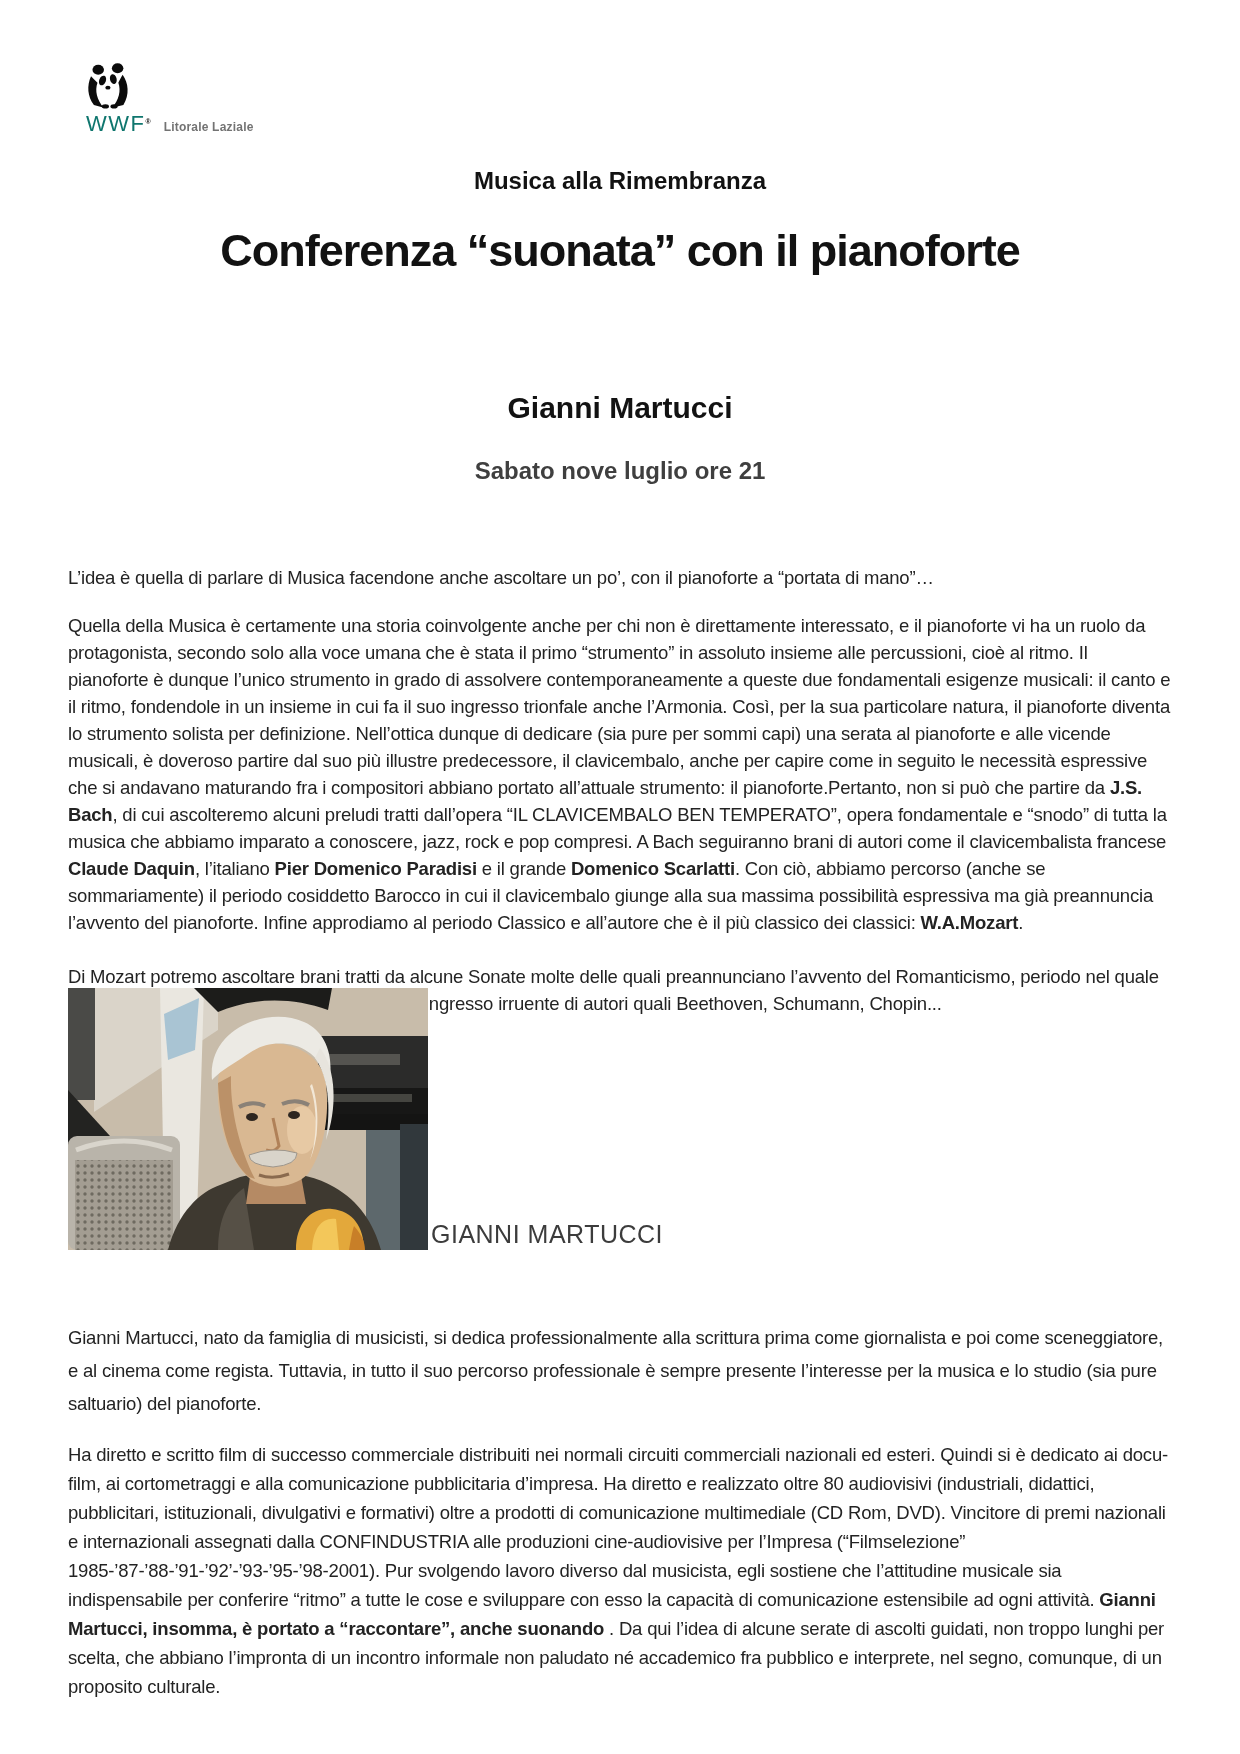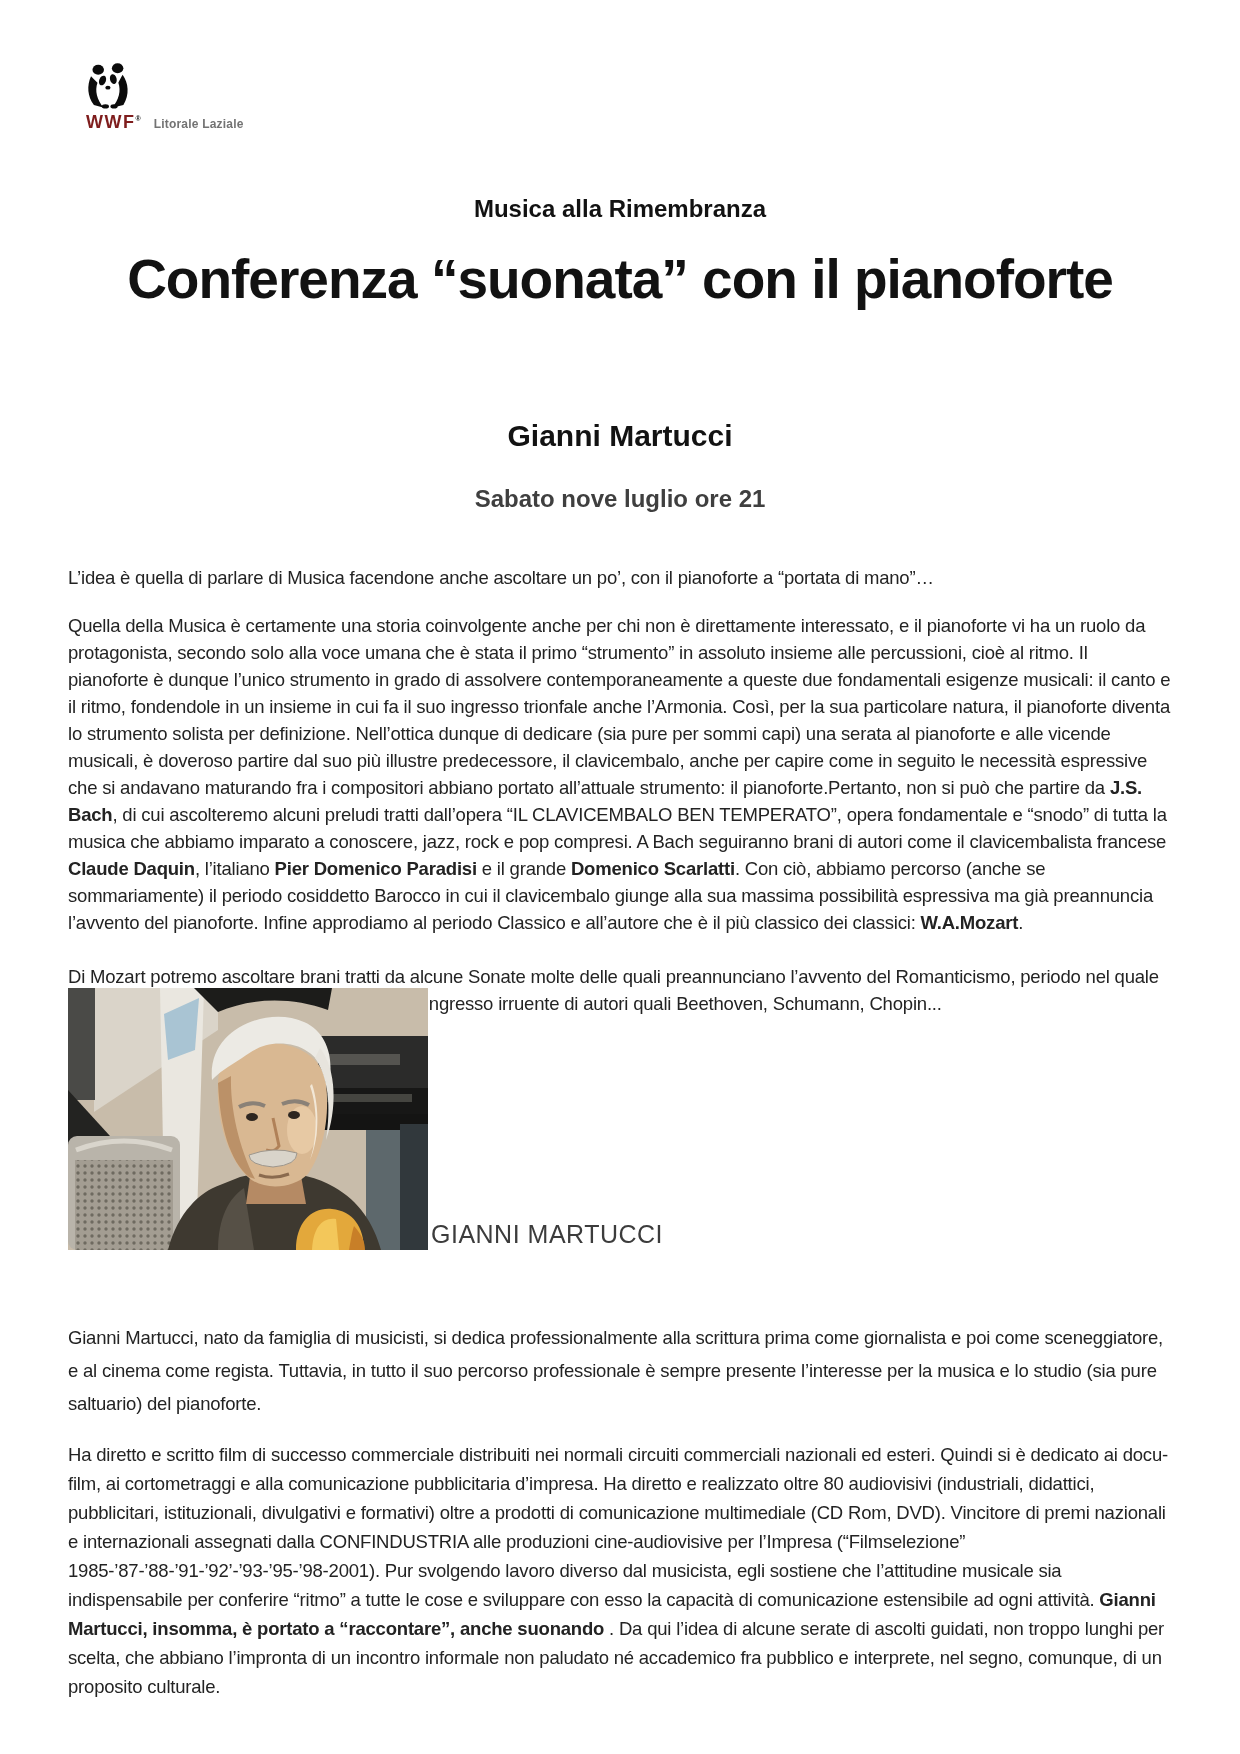--- a/index.html
+++ b/index.html
@@ -9,27 +9,27 @@
     margin:0 auto;
     background:#ffffff;
     font-family:"Liberation Sans","DejaVu Sans",sans-serif;
     color:#222222;
     overflow:hidden;
   }
   
   .logo{position:absolute;left:86px;top:62px;width:220px;}
   .logo .panda{display:block;width:46px;height:50px;}
   .logo-row{display:flex;align-items:baseline;margin-top:1px;}
-  .logo-brand{font-weight:bold;font-size:18px;letter-spacing:1.5px;color:#7f1d1d;line-height:1;}
+  .logo-brand{font-weight:normal;font-size:22px;letter-spacing:1.5px;color:#0f766e;line-height:1;}
   .logo-reg{font-size:7px;font-weight:bold;vertical-align:super;color:#101010;position:relative;top:-7px;}
   .logo-region{font-weight:bold;font-size:12px;color:#737373;margin-left:13px;letter-spacing:.2px;}
   
-  .center{position:absolute;left:0;right:0;text-align:center;color:#121212;margin-top:28px;}
+  .center{position:absolute;left:0;right:0;text-align:center;color:#121212;}
   .kicker{top:166px;font-size:24px;font-weight:bold;line-height:30px;}
-  .title{top:223px;font-size:55px;font-weight:bold;line-height:56px;letter-spacing:-1px;}
+  .title{top:223px;font-size:45px;font-weight:bold;line-height:56px;letter-spacing:-1px;}
   .subtitle{top:298px;font-size:30px;font-weight:normal;line-height:40px;}
   .byline{top:345px;font-size:28px;line-height:36px;}
   .author{top:388px;font-size:30px;font-weight:bold;line-height:40px;}
   .datetime{top:455px;font-size:24px;font-weight:bold;line-height:32px;color:#3f3f3f;text-align:center;}
   
   .para{
     position:absolute;left:68px;width:1104px;
     font-size:18.5px;letter-spacing:-0.2px;color:#232323;
     text-align:left;
     margin-top:44px;

